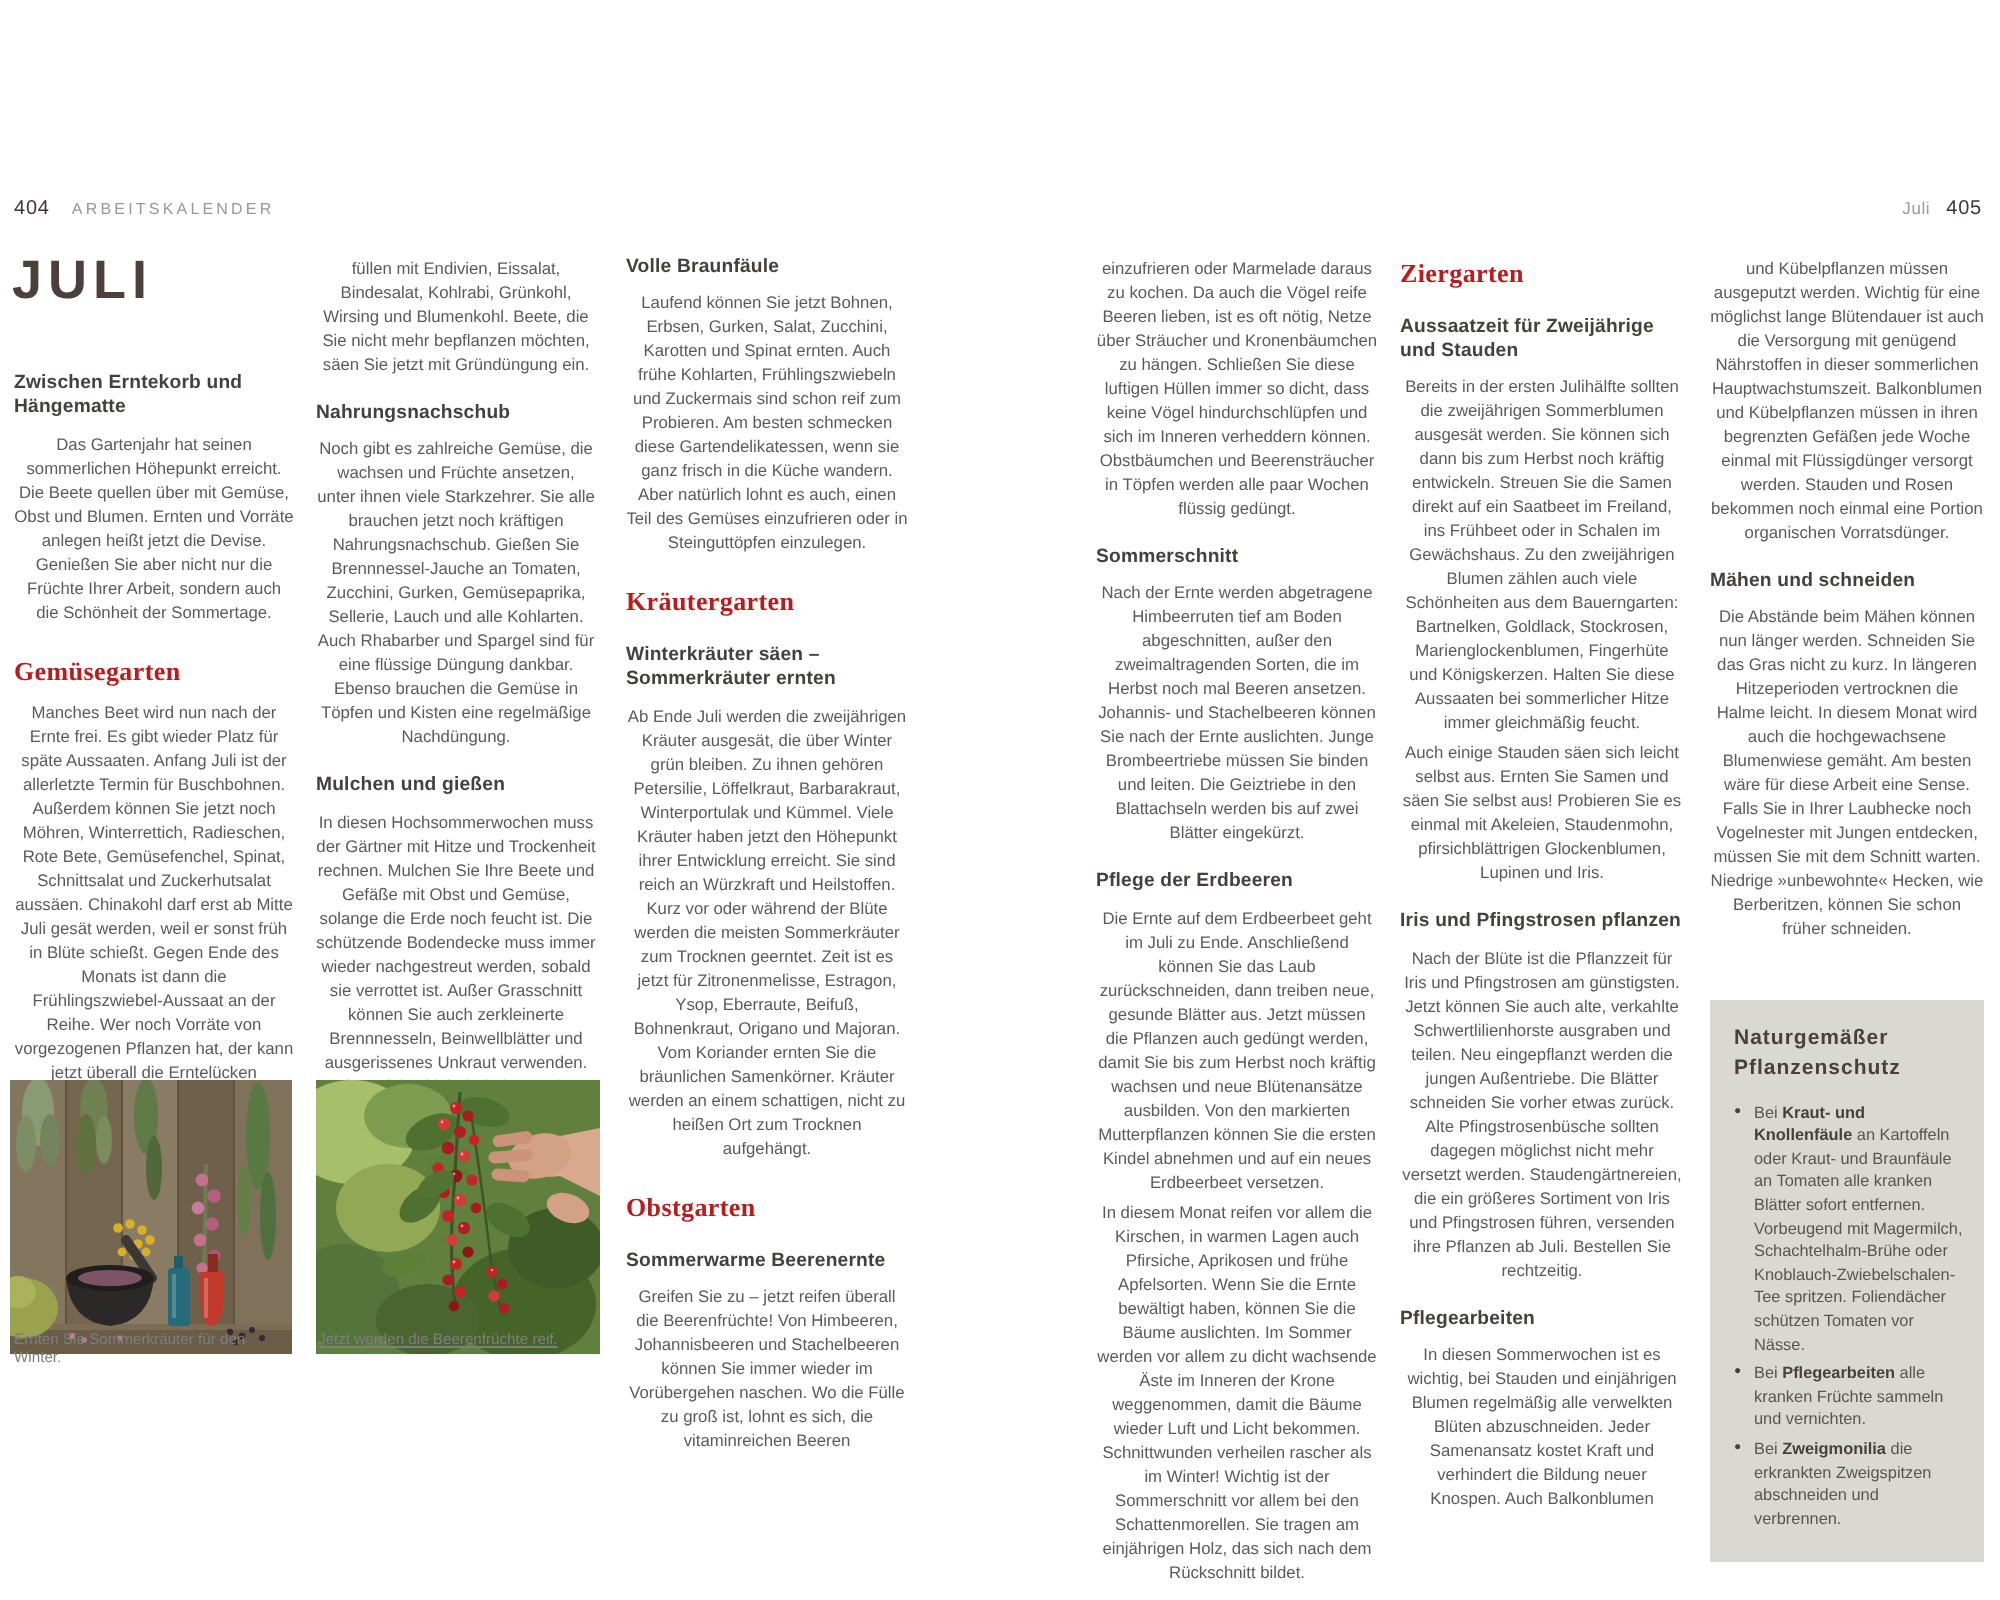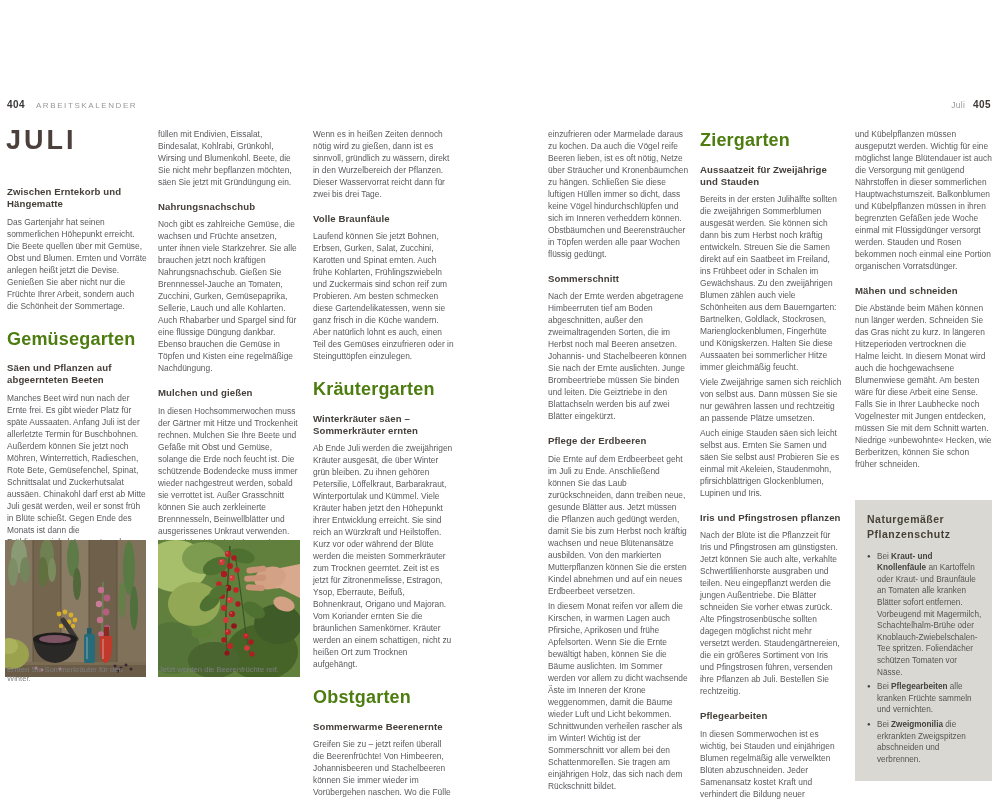--- a/index.html
+++ b/index.html
@@ -1,43 +1,43 @@
 <!DOCTYPE html>
 <html lang="de"><head>
 <meta charset="utf-8">
 <style>
   html,body{margin:0;padding:0;background:#ffffff;}
   .spread{position:relative;width:1000px;height:800px;background:#ffffff;
           font-family:"Liberation Sans", sans-serif;overflow:hidden;}
 
   
   .hdr{position:absolute;top:99px;font-size:8px;color:#98989b;letter-spacing:1.6px;}
-  .hdr .folio{font-size:10px;font-weight:bold;color:#3c3836;letter-spacing:.4px;}
+  .hdr .folio{font-size:10px;font-weight:normal;color:#3c3836;letter-spacing:.4px;}
   .hdr-left{left:7px;}
   .hdr-left .folio{margin-right:11px;}
   .hdr-right{right:9px;text-align:right;letter-spacing:.3px;color:#9a9a9d;font-size:8.5px;}
   .hdr-right .folio{margin-left:8px;}
 
   
   .month-title{position:absolute;left:6px;top:127px;font-size:27px;font-weight:bold;
                color:#4c403c;letter-spacing:3px;line-height:1;}
 
   
   .col{position:absolute;top:128px;width:140px;color:#5a5a5e;font-size:8.4px;
        line-height:12px;letter-spacing:0;}
   #c0{left:7px;top:186px;}
   #c1{left:158px;}
   #c2{left:313px;width:141px;}
   #c3{left:548px;width:141px;}
   #c4{left:700px;top:130px;width:142px;}
   #c5{left:855px;width:137px;}
 
-  .col p{margin:0 0 3px 0;}
-  .col h2{font-size:18px;font-weight:bold;color:#4d7c0f;margin:17px 0 7px 0;
-          line-height:1.15;letter-spacing:.2px;}
+  .col p{margin:0 0 3px 0;text-align:center;}
+  .col h2{font-size:13px;font-weight:bold;color:#b91c1c;margin:17px 0 7px 0;
+          line-height:1.15;letter-spacing:.2px;font-family:Liberation Serif, serif;}
   .col h3{font-size:9.6px;font-weight:bold;color:#45403b;margin:13px 0 5px 0;
           line-height:1.28;letter-spacing:.1px;}
   .col > :first-child{margin-top:0;}
 
   
   .nbox{background:#dad8d2;margin-top:30px;padding:12px 10px 13px 12px;color:#56554f;}
   .nbox h4{font-size:10.5px;font-weight:bold;color:#474239;margin:0 0 9px 0;
            line-height:1.4;letter-spacing:.5px;}
   .nbox ul{list-style:none;margin:0;padding:0;font-size:8.2px;line-height:11.6px;}
   .nbox li{position:relative;padding-left:10px;margin:0 0 3px 0;}
@@ -45,52 +45,50 @@
                    color:#474239;line-height:11.6px;}
   .nbox b{color:#45423d;}
 
   
   .photo{position:absolute;top:540px;height:137px;}
   .photo svg{display:block;}
   #photo1{left:5px;width:141px;}
   #photo2{left:158px;width:142px;}
   .caption{position:absolute;top:665px;font-size:7.6px;color:#7e7e81;line-height:1.2;}
   #cap1{left:7px;width:141px;}
-  #cap2{left:159px;width:142px;}
+  #cap2{left:159px;width:142px;text-decoration:underline;}
 </style>
 </head>
 <body>
 
 <div class="spread">
 
   <div class="hdr hdr-left">
     <span class="folio">404</span><span>ARBEITSKALENDER</span>
   </div>
   <div class="hdr hdr-right">
     <span>Juli</span><span class="folio">405</span>
   </div>
 
   <div class="month-title">JULI</div>
 
   <div class="col" id="c0">
       <h3>Zwischen Erntekorb und Hängematte</h3>
       <p>Das Gartenjahr hat seinen sommerlichen Höhepunkt erreicht. Die Beete quellen über mit Gemüse, Obst und Blumen. Ernten und Vorräte anlegen heißt jetzt die Devise. Genießen Sie aber nicht nur die Früchte Ihrer Arbeit, sondern auch die Schönheit der Sommertage.</p>
       <h2>Gemüsegarten</h2>
-      <h3>Säen und Pflanzen auf abgeernteten Beeten</h3>
       <p>Manches Beet wird nun nach der Ernte frei. Es gibt wieder Platz für späte Aussaaten. Anfang Juli ist der allerletzte Termin für Buschbohnen. Außerdem können Sie jetzt noch Möhren, Winterrettich, Radieschen, Rote Bete, Gemüsefenchel, Spinat, Schnittsalat und Zuckerhutsalat aussäen. Chinakohl darf erst ab Mitte Juli gesät werden, weil er sonst früh in Blüte schießt. Gegen Ende des Monats ist dann die Frühlingszwiebel-Aussaat an der Reihe. Wer noch Vorräte von vorgezogenen Pflanzen hat, der kann jetzt überall die Erntelücken</p>
     </div>
   <div class="col" id="c1">
       <p>füllen mit Endivien, Eissalat, Bindesalat, Kohlrabi, Grünkohl, Wirsing und Blumenkohl. Beete, die Sie nicht mehr bepflanzen möchten, säen Sie jetzt mit Gründüngung ein.</p>
       <h3>Nahrungsnachschub</h3>
       <p>Noch gibt es zahlreiche Gemüse, die wachsen und Früchte ansetzen, unter ihnen viele Starkzehrer. Sie alle brauchen jetzt noch kräftigen Nahrungsnachschub. Gießen Sie Brennnessel-Jauche an Tomaten, Zucchini, Gurken, Gemüsepaprika, Sellerie, Lauch und alle Kohlarten. Auch Rhabarber und Spargel sind für eine flüssige Düngung dankbar. Ebenso brauchen die Gemüse in Töpfen und Kisten eine regelmäßige Nachdüngung.</p>
       <h3>Mulchen und gießen</h3>
       <p>In diesen Hochsommerwochen muss der Gärtner mit Hitze und Trockenheit rechnen. Mulchen Sie Ihre Beete und Gefäße mit Obst und Gemüse, solange die Erde noch feucht ist. Die schützende Bodendecke muss immer wieder nachgestreut werden, sobald sie verrottet ist. Außer Grasschnitt können Sie auch zerkleinerte Brennnesseln, Beinwellblätter und ausgerissenes Unkraut verwenden. Die Mulchschicht hält den Boden lange feucht und locker. Sie unterdrückt auch den Unkrautwuchs.</p>
     </div>
   <div class="col" id="c2">
-      <p>Wenn es in heißen Zeiten dennoch nötig wird zu gießen, dann ist es sinnvoll, gründlich zu wässern, direkt in den Wurzelbereich der Pflanzen. Dieser Wasservorrat reicht dann für zwei bis drei Tage.</p>
       <h3>Volle Braunfäule</h3>
       <p>Laufend können Sie jetzt Bohnen, Erbsen, Gurken, Salat, Zucchini, Karotten und Spinat ernten. Auch frühe Kohlarten, Frühlingszwiebeln und Zuckermais sind schon reif zum Probieren. Am besten schmecken diese Gartendelikatessen, wenn sie ganz frisch in die Küche wandern. Aber natürlich lohnt es auch, einen Teil des Gemüses einzufrieren oder in Steinguttöpfen einzulegen.</p>
       <h2>Kräutergarten</h2>
       <h3>Winterkräuter säen – Sommerkräuter ernten</h3>
       <p>Ab Ende Juli werden die zweijährigen Kräuter ausgesät, die über Winter grün bleiben. Zu ihnen gehören Petersilie, Löffelkraut, Barbarakraut, Winterportulak und Kümmel. Viele Kräuter haben jetzt den Höhepunkt ihrer Entwicklung erreicht. Sie sind reich an Würzkraft und Heilstoffen. Kurz vor oder während der Blüte werden die meisten Sommerkräuter zum Trocknen geerntet. Zeit ist es jetzt für Zitronenmelisse, Estragon, Ysop, Eberraute, Beifuß, Bohnenkraut, Origano und Majoran. Vom Koriander ernten Sie die bräunlichen Samenkörner. Kräuter werden an einem schattigen, nicht zu heißen Ort zum Trocknen aufgehängt.</p>
       <h2>Obstgarten</h2>
       <h3>Sommerwarme Beerenernte</h3>
       <p>Greifen Sie zu – jetzt reifen überall die Beerenfrüchte! Von Himbeeren, Johannisbeeren und Stachelbeeren können Sie immer wieder im Vorübergehen naschen. Wo die Fülle zu groß ist, lohnt es sich, die vitaminreichen Beeren</p>
     </div>
   <div class="col" id="c3">
@@ -98,21 +96,20 @@
       <h3>Sommerschnitt</h3>
       <p>Nach der Ernte werden abgetragene Himbeerruten tief am Boden abgeschnitten, außer den zweimaltragenden Sorten, die im Herbst noch mal Beeren ansetzen. Johannis- und Stachelbeeren können Sie nach der Ernte auslichten. Junge Brombeertriebe müssen Sie binden und leiten. Die Geiztriebe in den Blattachseln werden bis auf zwei Blätter eingekürzt.</p>
       <h3>Pflege der Erdbeeren</h3>
       <p>Die Ernte auf dem Erdbeerbeet geht im Juli zu Ende. Anschließend können Sie das Laub zurückschneiden, dann treiben neue, gesunde Blätter aus. Jetzt müssen die Pflanzen auch gedüngt werden, damit Sie bis zum Herbst noch kräftig wachsen und neue Blütenansätze ausbilden. Von den markierten Mutterpflanzen können Sie die ersten Kindel abnehmen und auf ein neues Erdbeerbeet versetzen.</p>
       <p>In diesem Monat reifen vor allem die Kirschen, in warmen Lagen auch Pfirsiche, Aprikosen und frühe Apfelsorten. Wenn Sie die Ernte bewältigt haben, können Sie die Bäume auslichten. Im Sommer werden vor allem zu dicht wachsende Äste im Inneren der Krone weggenommen, damit die Bäume wieder Luft und Licht bekommen. Schnittwunden verheilen rascher als im Winter! Wichtig ist der Sommerschnitt vor allem bei den Schattenmorellen. Sie tragen am einjährigen Holz, das sich nach dem Rückschnitt bildet.</p>
     </div>
   <div class="col" id="c4">
       <h2>Ziergarten</h2>
       <h3>Aussaatzeit für Zweijährige und Stauden</h3>
       <p>Bereits in der ersten Julihälfte sollten die zweijährigen Sommerblumen ausgesät werden. Sie können sich dann bis zum Herbst noch kräftig entwickeln. Streuen Sie die Samen direkt auf ein Saatbeet im Freiland, ins Frühbeet oder in Schalen im Gewächshaus. Zu den zweijährigen Blumen zählen auch viele Schönheiten aus dem Bauerngarten: Bartnelken, Goldlack, Stockrosen, Marienglockenblumen, Fingerhüte und Königskerzen. Halten Sie diese Aussaaten bei sommerlicher Hitze immer gleichmäßig feucht.</p>
-      <p>Viele Zweijährige samen sich reichlich von selbst aus. Dann müssen Sie sie nur gewähren lassen und rechtzeitig an passende Plätze umsetzen.</p>
       <p>Auch einige Stauden säen sich leicht selbst aus. Ernten Sie Samen und säen Sie selbst aus! Probieren Sie es einmal mit Akeleien, Staudenmohn, pfirsichblättrigen Glockenblumen, Lupinen und Iris.</p>
       <h3>Iris und Pfingstrosen pflanzen</h3>
       <p>Nach der Blüte ist die Pflanzzeit für Iris und Pfingstrosen am günstigsten. Jetzt können Sie auch alte, verkahlte Schwertlilienhorste ausgraben und teilen. Neu eingepflanzt werden die jungen Außentriebe. Die Blätter schneiden Sie vorher etwas zurück. Alte Pfingstrosenbüsche sollten dagegen möglichst nicht mehr versetzt werden. Staudengärtnereien, die ein größeres Sortiment von Iris und Pfingstrosen führen, versenden ihre Pflanzen ab Juli. Bestellen Sie rechtzeitig.</p>
       <h3>Pflegearbeiten</h3>
       <p>In diesen Sommerwochen ist es wichtig, bei Stauden und einjährigen Blumen regelmäßig alle verwelkten Blüten abzuschneiden. Jeder Samenansatz kostet Kraft und verhindert die Bildung neuer Knospen. Auch Balkonblumen</p>
     </div>
   <div class="col" id="c5">
       <p>und Kübelpflanzen müssen ausgeputzt werden. Wichtig für eine möglichst lange Blütendauer ist auch die Versorgung mit genügend Nährstoffen in dieser sommerlichen Hauptwachstumszeit. Balkonblumen und Kübelpflanzen müssen in ihren begrenzten Gefäßen jede Woche einmal mit Flüssigdünger versorgt werden. Stauden und Rosen bekommen noch einmal eine Portion organischen Vorratsdünger.</p>
       <h3>Mähen und schneiden</h3>
       <p>Die Abstände beim Mähen können nun länger werden. Schneiden Sie das Gras nicht zu kurz. In längeren Hitzeperioden vertrocknen die Halme leicht. In diesem Monat wird auch die hochgewachsene Blumenwiese gemäht. Am besten wäre für diese Arbeit eine Sense. Falls Sie in Ihrer Laubhecke noch Vogelnester mit Jungen entdecken, müssen Sie mit dem Schnitt warten. Niedrige »unbewohnte« Hecken, wie Berberitzen, können Sie schon früher schneiden.</p>

